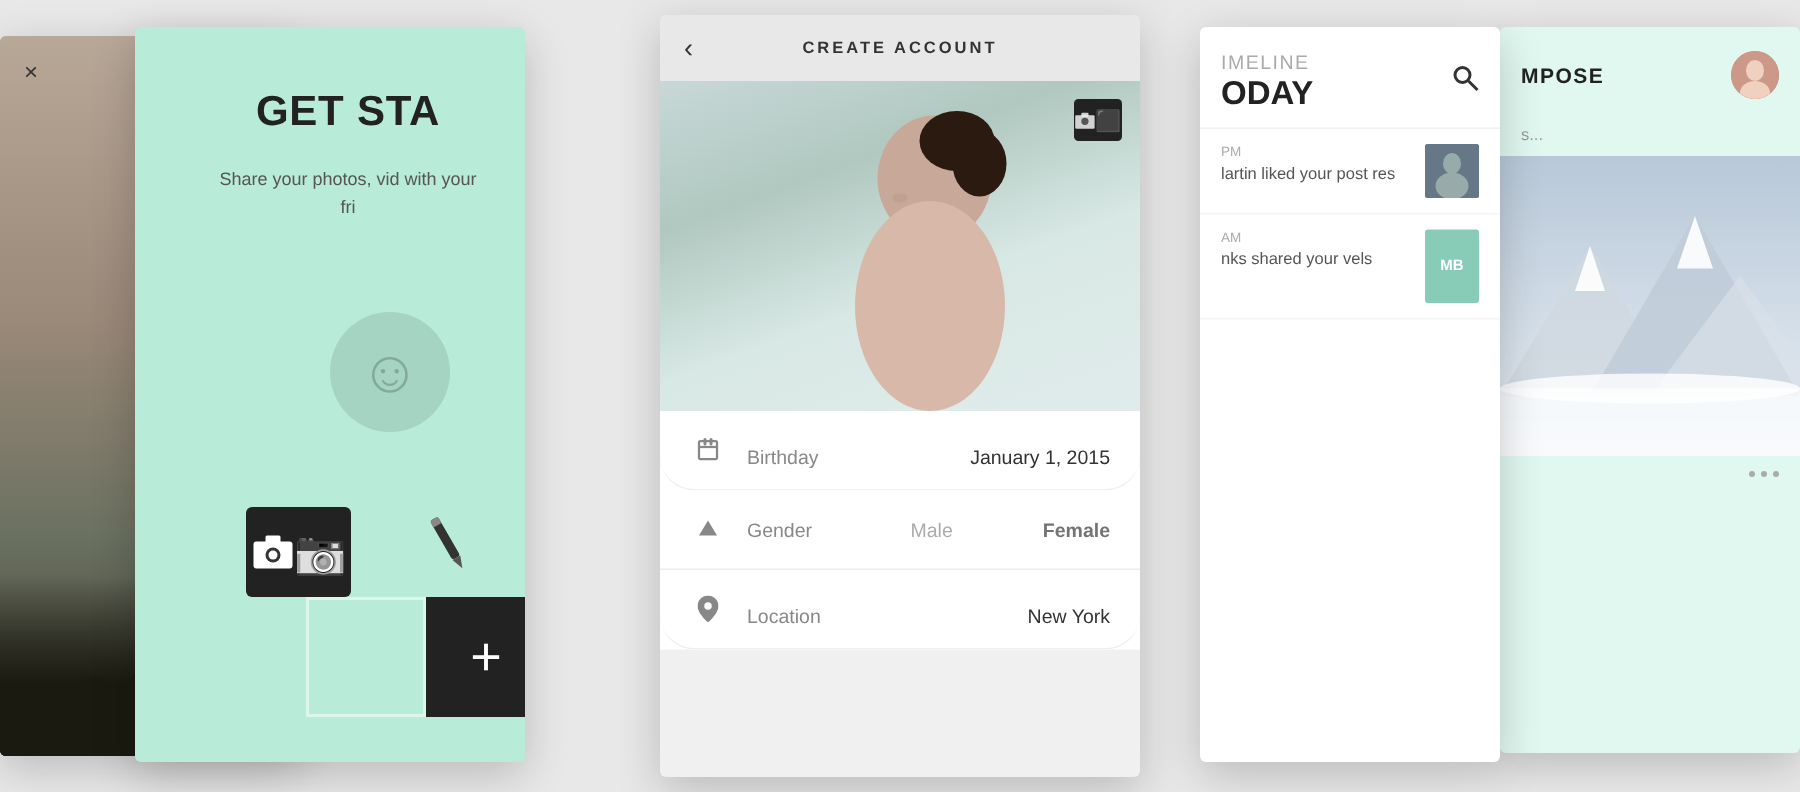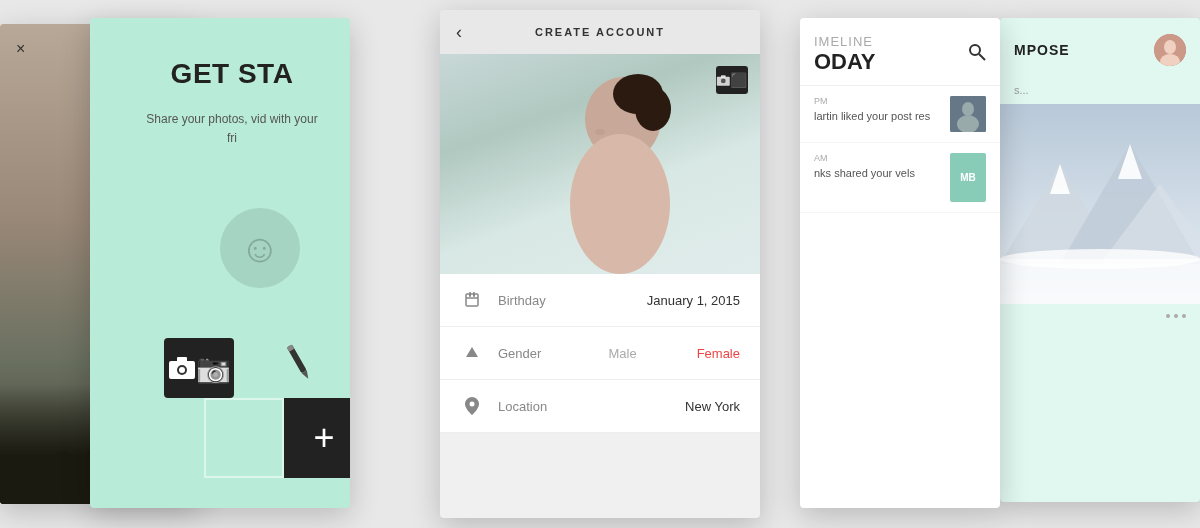--- a/index.html
+++ b/index.html
@@ -266,24 +266,25 @@
       height: 210px;
     }
 
     .form-fields {
       background: white;
       padding: 0;
     }
 
     .form-row {
       display: flex;
-      align-items: center;
+      align-items: flex-end;
       padding: 14px 20px;
       border-bottom: 1px solid #eee;
       background: white;
+      border-radius: 23px;
     }
 
     .form-row .row-icon {
       width: 24px;
       height: 24px;
       display: flex;
       align-items: center;
       justify-content: center;
       margin-right: 14px;
       color: #666;
@@ -334,22 +335,22 @@
       justify-content: flex-end;
       gap: 16px;
     }
 
     .gender-opt {
       font-size: 13px;
       color: #aaa;
     }
 
     .gender-opt.selected {
-      color: #ef4444;
-      font-weight: 400;
+      color: #737373;
+      font-weight: 700;
       padding-left: 44px;
     }
 
     
     .card-right {
       width: 200px;
       height: 490px;
       right: 200px;
       top: 18px;
       background: white;

